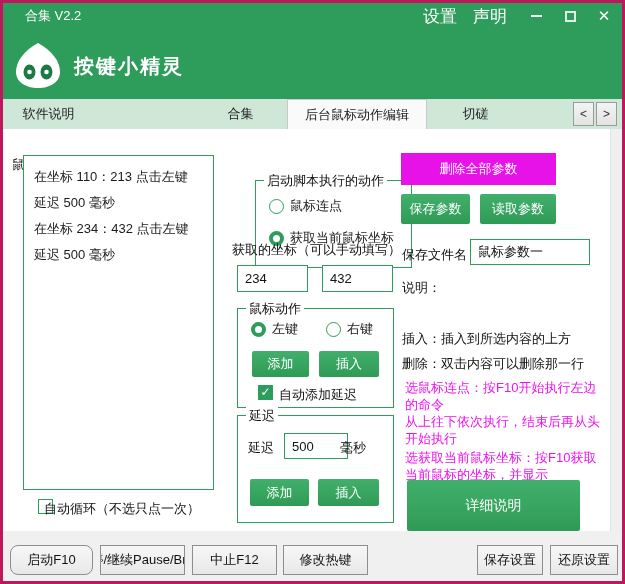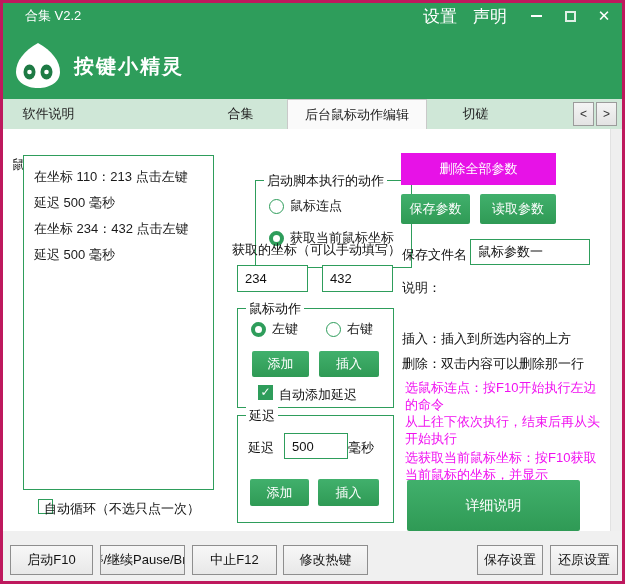--- a/index.html
+++ b/index.html
@@ -147,21 +147,21 @@
       <button class="gbtn" style="left:14px; top:42px; width:57px; height:26px;">添加</button>
       <button class="gbtn" style="left:81px; top:42px; width:60px; height:26px;">插入</button>
       <span class="cb checked" style="left:20px; top:76px;">✓</span>
       <span class="lbl" style="left:41px; top:77px;">自动添加延迟</span>
     </div>
 
     <div class="groupbox" style="left:237px; top:286px; width:157px; height:108px;">
       <span class="gtitle">延迟</span>
       <span class="lbl" style="left:10px; top:23px;">延迟</span>
       <input class="ginput" style="left: 46px; top: 17px; width: 64px; height: 26px;" value="500">
-      <span class="lbl" style="left:110px; top:23px;font-family:Liberation Serif, serif;">毫秒</span>
+      <span class="lbl" style="left:102px; top:23px;font-family:Liberation Serif, serif;">毫秒</span>
       <button class="gbtn" style="left:12px; top:63px; width:59px; height:27px;">添加</button>
       <button class="gbtn" style="left:80px; top:63px; width:61px; height:27px;">插入</button>
     </div>
 
     <button class="mbtn" style="left:401px; top:24px; width:155px; height:32px;">删除全部参数</button>
     <button class="gbtn" style="left:401px; top:65px; width:69px; height:30px;">保存参数</button>
     <button class="gbtn" style="left:480px; top:65px; width:76px; height:30px;">读取参数</button>
 
     <span class="lbl" style="left:402px; top:117px;">保存文件名</span>
     <input class="ginput" style="left: 470px; top: 110px; width: 120px; height: 26px;" value="鼠标参数一">
@@ -173,21 +173,21 @@
     <div class="hint" style="top:250px;"><span>选鼠标连点：按F10开始执行左边的命令</span></div>
     <div class="hint" style="top:284px;"><span>从上往下依次执行，结束后再从头开始执行</span></div>
     <div class="hint" style="top:320px;"><span>选获取当前鼠标坐标：按F10获取当前鼠标的坐标，并显示</span></div>
 
     <button class="gbtn" style="left:407px; top:351px; width:173px; height:51px; font-size:14px;">详细说明</button>
 
     <div class="scrollstrip"></div>
   </div>
 
   <div class="footer">
-    <button class="wbtn" style="left:10px;  width:83px;">启动F10</button>
+    <button class="wbtn" style="left:10px;  width:83px;border-radius:8px;">启动F10</button>
     <button class="wbtn" style="left:100px; width:85px;">暂停/继续Pause/Break</button>
     <button class="wbtn" style="left:192px; width:85px;">中止F12</button>
     <button class="wbtn" style="left:283px; width:85px;">修改热键</button>
     <button class="wbtn" style="left:477px; width:66px;">保存设置</button>
     <button class="wbtn" style="left:550px; width:68px;">还原设置</button>
   </div>
 
 </div>
 
 </body></html>

